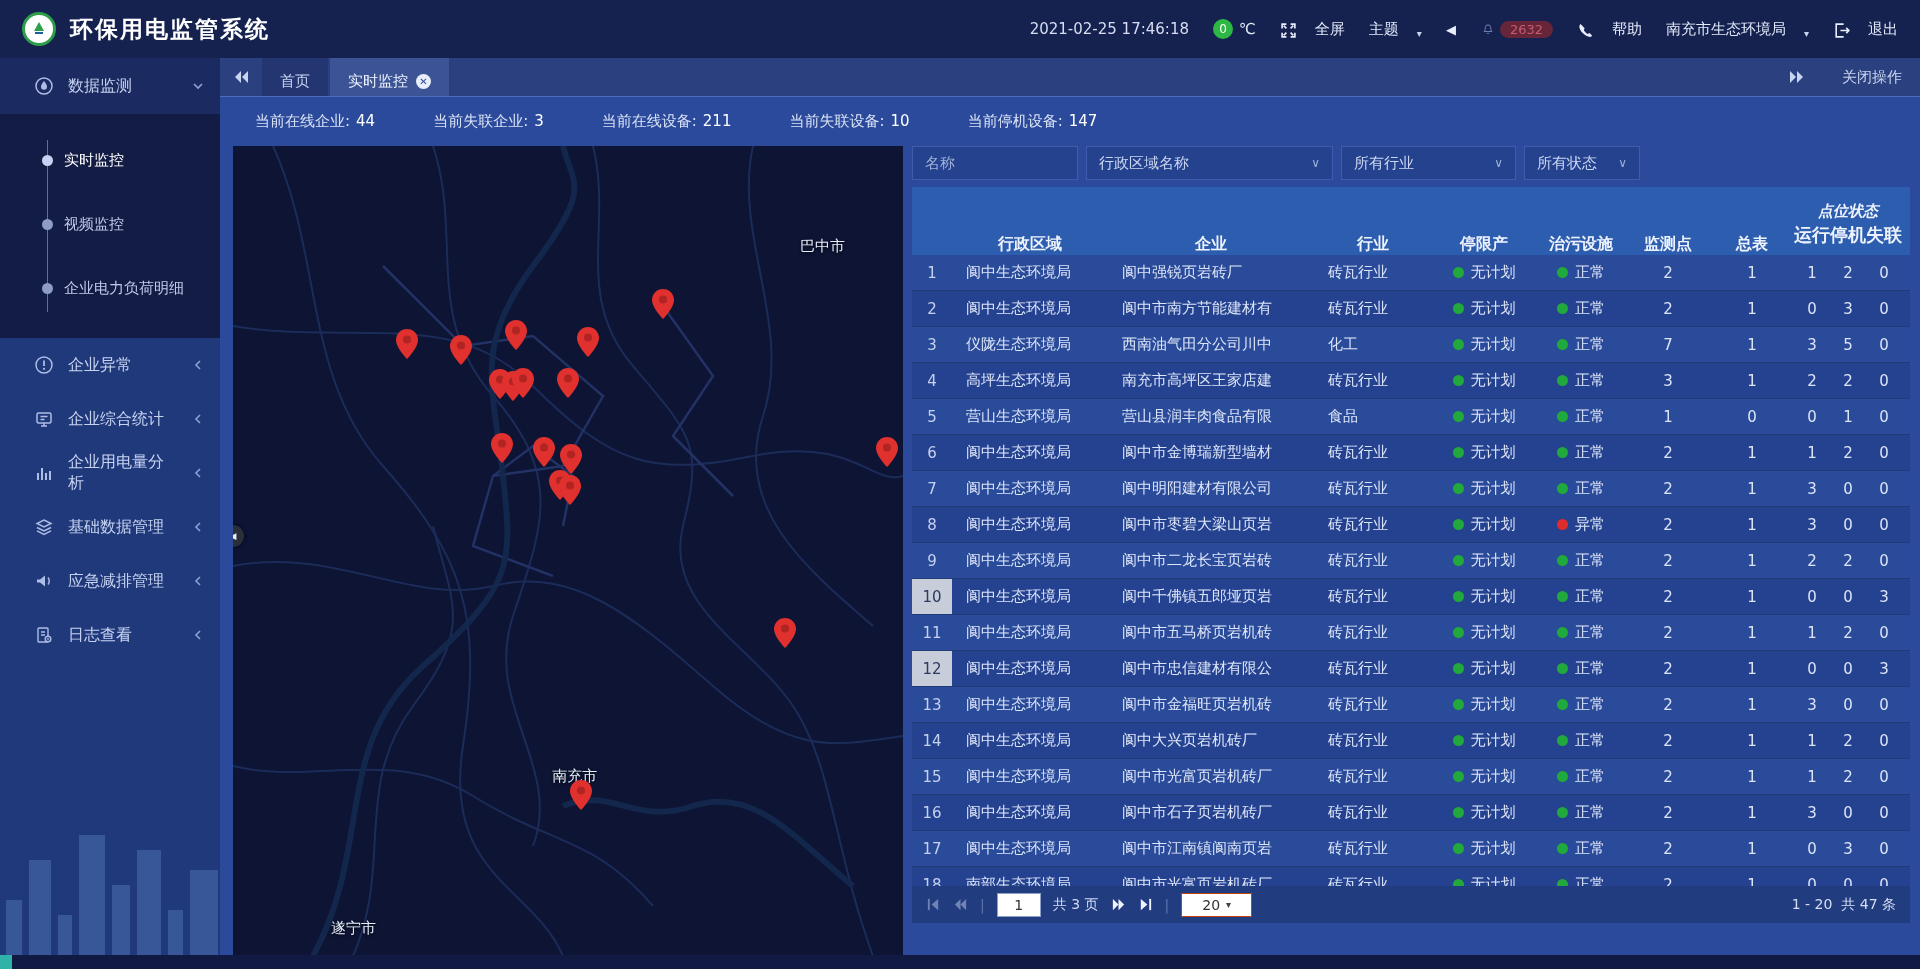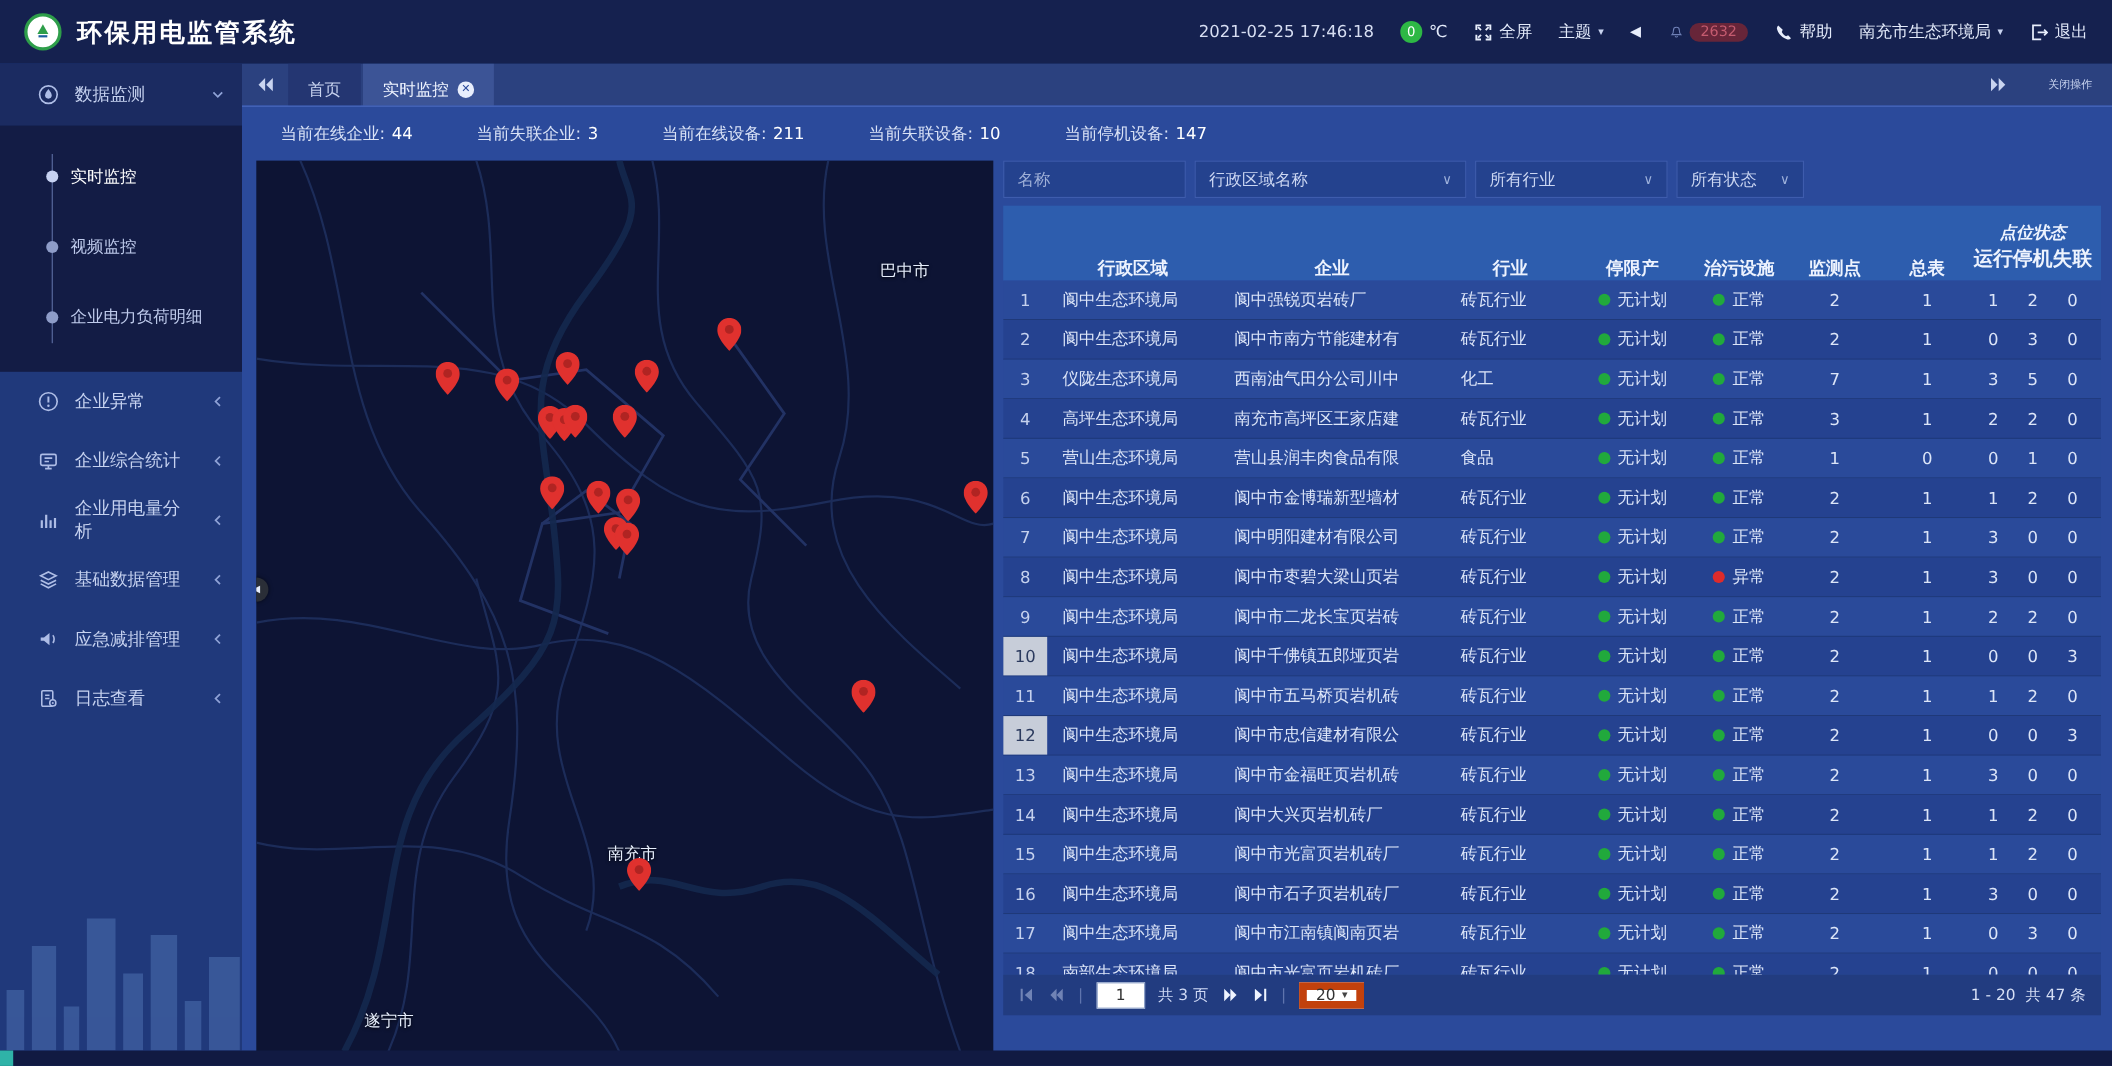--- a/index.html
+++ b/index.html
@@ -11,21 +11,21 @@
   .topbar{flex:0 0 58px;background:#15214F;display:flex;align-items:center;padding:0 22px;}
   .logo{width:34px;height:34px;border-radius:50%;background:#fff;border:3px solid #2E9E4A;
         display:flex;align-items:center;justify-content:center;flex:0 0 34px;}
   .logo svg{width:20px;height:20px;}
   .app-title{font-size:23px;font-weight:bold;letter-spacing:2px;margin-left:14px;color:#FFFFFF;}
   .top-right{margin-left:auto;display:flex;align-items:center;gap:24px;font-size:15px;color:#E3EAFA;}
   .datetime{color:#D7DEF2;}
   .temp{display:flex;align-items:center;gap:6px;}
   .temp-badge{width:20px;height:20px;border-radius:50%;background:#2DB845;color:#fff;font-size:12px;
               display:flex;align-items:center;justify-content:center;}
-  .tb-item{display:flex;align-items:center;gap:6px;cursor:pointer;}
+  .tb-item{display:flex;align-items:flex-end;gap:18px;cursor:pointer;}
   .tb-item svg{width:17px;height:17px;}
   .caret{font-size:10px;color:#C9D4F0;}
   .notify{display:flex;align-items:center;gap:4px;opacity:.95;}
   .notify-badge{background:#6C2638;color:#CF5F72;font-size:13px;padding:1px 10px;border-radius:10px;}
   .speaker{font-size:13px;color:#E8EEFC;}
 
   
   .mid{flex:1;display:flex;min-height:0;}
   .sidebar{width:220px;background:#20397B;position:relative;flex:0 0 220px;overflow:hidden;}
   .side-item{height:54px;display:flex;align-items:center;padding:0 16px 0 34px;gap:14px;
@@ -48,21 +48,21 @@
   .main{flex:1;display:flex;flex-direction:column;min-width:0;}
   .tabbar{height:38px;background:#2B417F;display:flex;align-items:center;padding:0 18px 0 14px;flex:0 0 38px;}
   .tab-arrow{color:#C9D4F0;display:flex;margin-right:12px;cursor:pointer;}
   .tab-arrow svg{width:16px;height:14px;}
   .tab{height:46px;display:flex;align-items:center;padding:0 18px;font-size:15px;color:#C9D4F0;
        background:#243672;margin-right:2px;cursor:pointer;gap:8px;}
   .tab.active{background:#3C5496;color:#EFF4FF;}
   .tab-close{width:15px;height:15px;border-radius:50%;background:#E8EEFC;color:#2B4A9B;font-size:10px;
              line-height:15px;text-align:center;font-weight:bold;}
   .tab-right{margin-left:auto;display:flex;align-items:center;gap:26px;}
-  .close-ops{font-size:10px;color:#C9D4F0;cursor:pointer;}
+  .close-ops{font-size:15px;color:#C9D4F0;cursor:pointer;}
 
   .content{flex:1;background:#2B4A9B;border-top:1px solid #4D6CC0;padding:0 10px 0 13px;min-height:0;}
   .statusbar{height:49px;display:flex;align-items:center;gap:58px;padding-left:22px;font-size:15px;}
   .status-item{color:#D9E2F6;}
   .status-item b{color:#FFFFFF;font-weight:normal;margin-left:6px;}
 
   .panels{display:flex;gap:9px;align-items:flex-start;}
 
   
   .map{width:670px;height:810px;background:#0D1434;position:relative;flex:0 0 670px;overflow:hidden;}
@@ -103,22 +103,22 @@
   .dot{width:11px;height:11px;border-radius:50%;display:inline-block;}
 
   .pager{height:37px;background:#223C80;display:flex;align-items:center;padding:0 14px;gap:12px;
          font-size:14px;color:#CFD9F5;}
   .pg-ic{display:flex;cursor:pointer;}
   .pg-ic svg{width:15px;height:15px;}
   .pg-ic.disabled{opacity:.45;cursor:default;}
   .pg-div{color:#5F74AD;}
   .pg-input{width:44px;height:24px;background:#FFFFFF;color:#333;border:1px solid #8CA0C8;
             text-align:center;font-size:14px;font-family:inherit;}
-  .pg-size{height:24px;background:#FFFFFF;color:#333;border:7px solid #c2410c;display:flex;
-           align-items:center;padding:0 8px;gap:6px;cursor:pointer;}
+  .pg-size{height:24px;background:#FFFFFF;color:#333;border:1px solid #c2410c;display:flex;
+           align-items:center;padding:0 20px;gap:6px;cursor:pointer;}
   .pg-size .caret{color:#444;}
   .pg-right{margin-left:auto;color:#D6DFF5;}
 
   .footer{flex:0 0 14px;background:#111A42;position:relative;}
   .corner{position:absolute;left:0;bottom:0;width:12px;height:14px;background:#2FB3A8;}
 </style>
 </head>
 <body>
 
 <div id="app">

